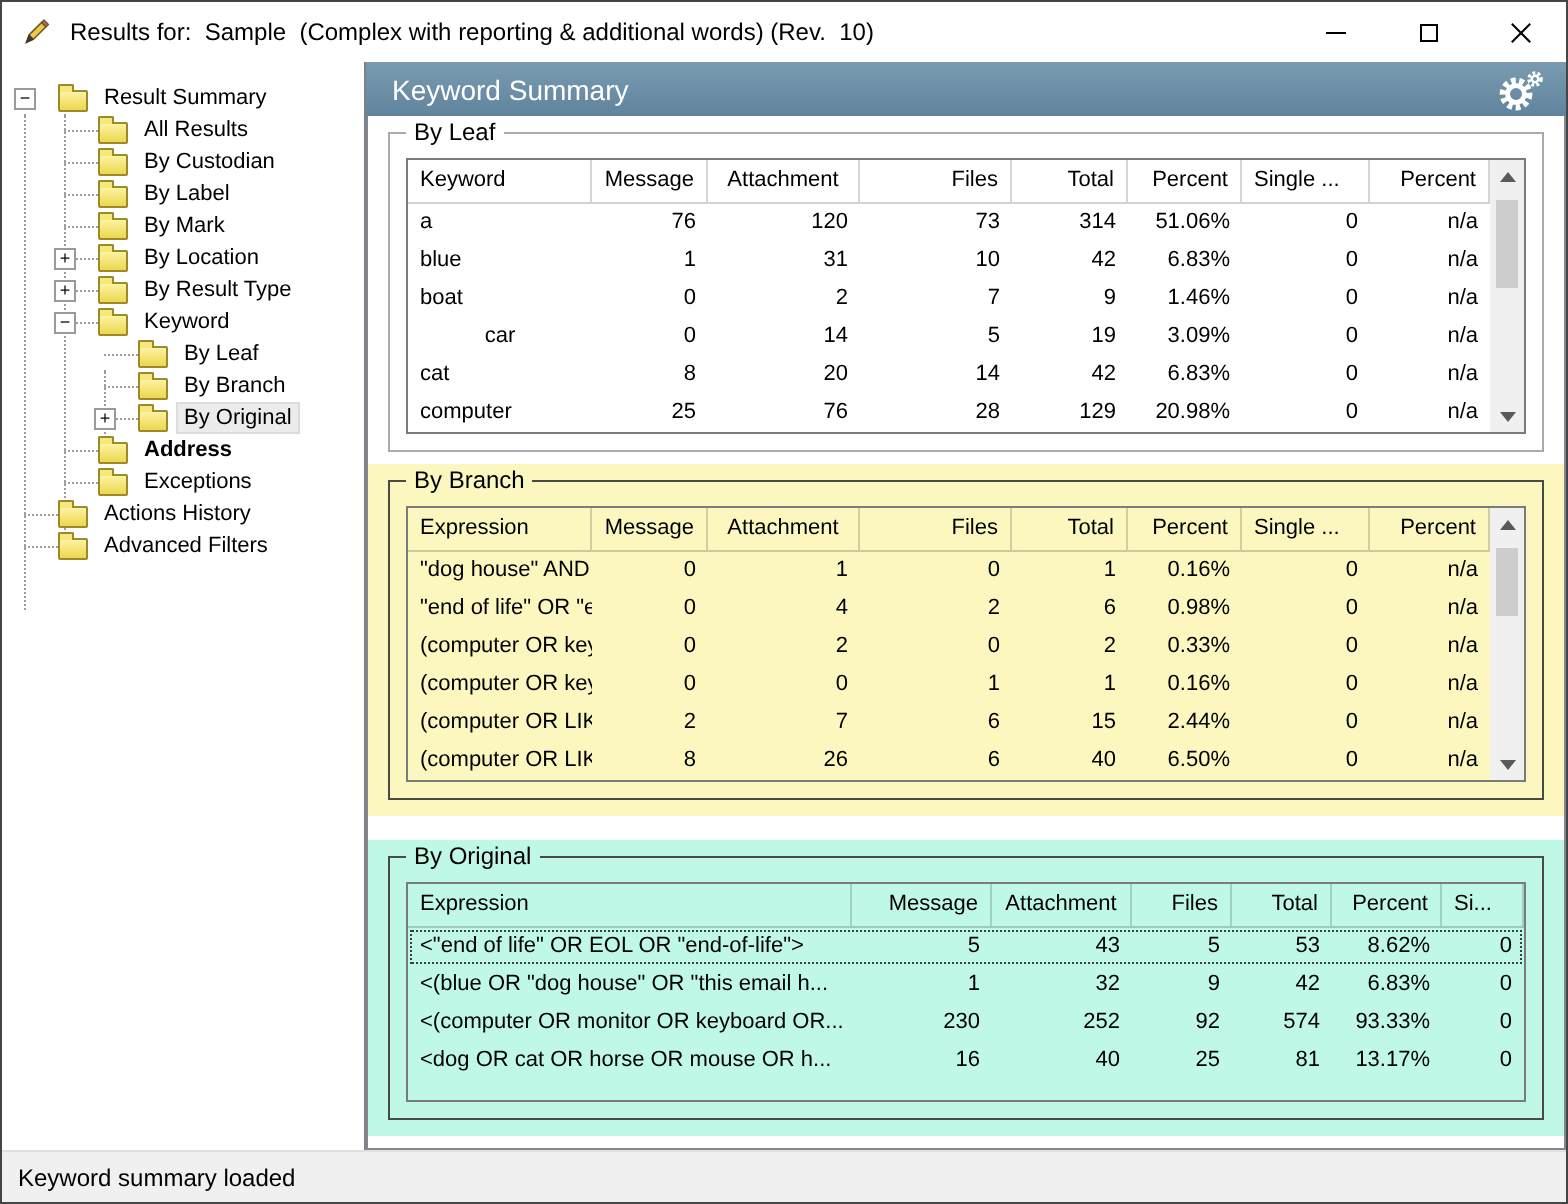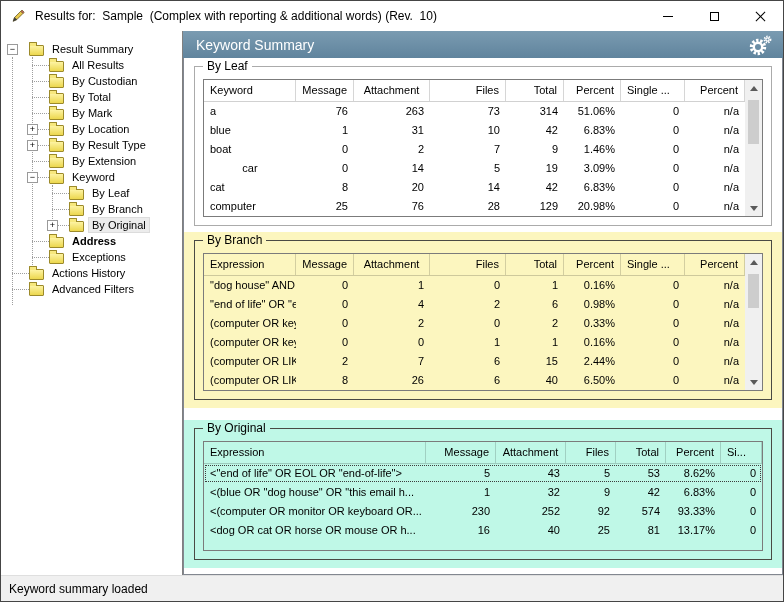--- a/index.html
+++ b/index.html
@@ -126,41 +126,36 @@
         <span class="tree-label">All Results</span>
       </div>
       <div class="tree-row no-exp" style="margin-left: 26px;">
         <div class="exp-spacer"></div>
         <span class="folder"></span>
         <span class="tree-label">By Custodian</span>
       </div>
       <div class="tree-row no-exp" style="margin-left: 26px;">
         <div class="exp-spacer"></div>
         <span class="folder"></span>
-        <span class="tree-label">By Total</span>
+        <span class="tree-label">By Label</span>
       </div>
       <div class="tree-row no-exp" style="margin-left: 26px;">
         <div class="exp-spacer"></div>
         <span class="folder"></span>
         <span class="tree-label">By Mark</span>
       </div>
       <div class="tree-row has-exp" style="margin-left: 26px;">
         <div class="expander">+</div>
         <span class="folder"></span>
         <span class="tree-label">By Location</span>
       </div>
       <div class="tree-row has-exp" style="margin-left: 26px;">
         <div class="expander">+</div>
         <span class="folder"></span>
         <span class="tree-label">By Result Type</span>
-      </div>
-      <div class="tree-row no-exp" style="margin-left: 26px;">
-        <div class="exp-spacer"></div>
-        <span class="folder"></span>
-        <span class="tree-label">By Extension</span>
       </div>
       <div class="tree-row has-exp" style="margin-left: 26px;">
         <div class="expander">−</div>
         <span class="folder"></span>
         <span class="tree-label">Keyword</span>
       </div>
       <div class="tree-row no-exp" style="margin-left: 46px;">
         <div class="exp-spacer"></div>
         <span class="folder"></span>
         <span class="tree-label">By Leaf</span>
@@ -226,21 +221,21 @@
                 <div class="hcell" style="width: 76px; text-align: right;">Files</div>
                 <div class="hcell" style="width: 58px; text-align: right;">Total</div>
                 <div class="hcell" style="width: 57px; text-align: right;">Percent</div>
                 <div class="hcell" style="width: 64px; text-align: left;">Single ...</div>
                 <div class="hcell fill" style="width: 62px; text-align: right;">Percent</div>
               </div>
               <div class="lv-body">
                 <div class="lv-row">
                   <div class="cell" style="width: 92px; text-align: left;">a</div>
                   <div class="cell" style="width: 58px; text-align: right;">76</div>
-                  <div class="cell" style="width: 76px; text-align: right;">263</div>
+                  <div class="cell" style="width: 76px; text-align: right;">120</div>
                   <div class="cell" style="width: 76px; text-align: right;">73</div>
                   <div class="cell" style="width: 58px; text-align: right;">314</div>
                   <div class="cell" style="width: 57px; text-align: right;">51.06%</div>
                   <div class="cell" style="width: 64px; text-align: right;">0</div>
                   <div class="cell fill" style="width: 62px; text-align: right;">n/a</div>
                 </div>
                 <div class="lv-row">
                   <div class="cell" style="width: 92px; text-align: left;">blue</div>
                   <div class="cell" style="width: 58px; text-align: right;">1</div>
                   <div class="cell" style="width: 76px; text-align: right;">31</div>

